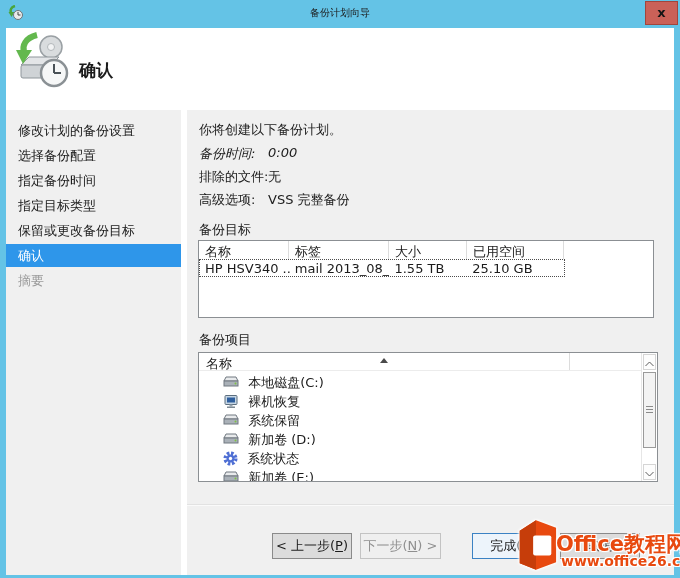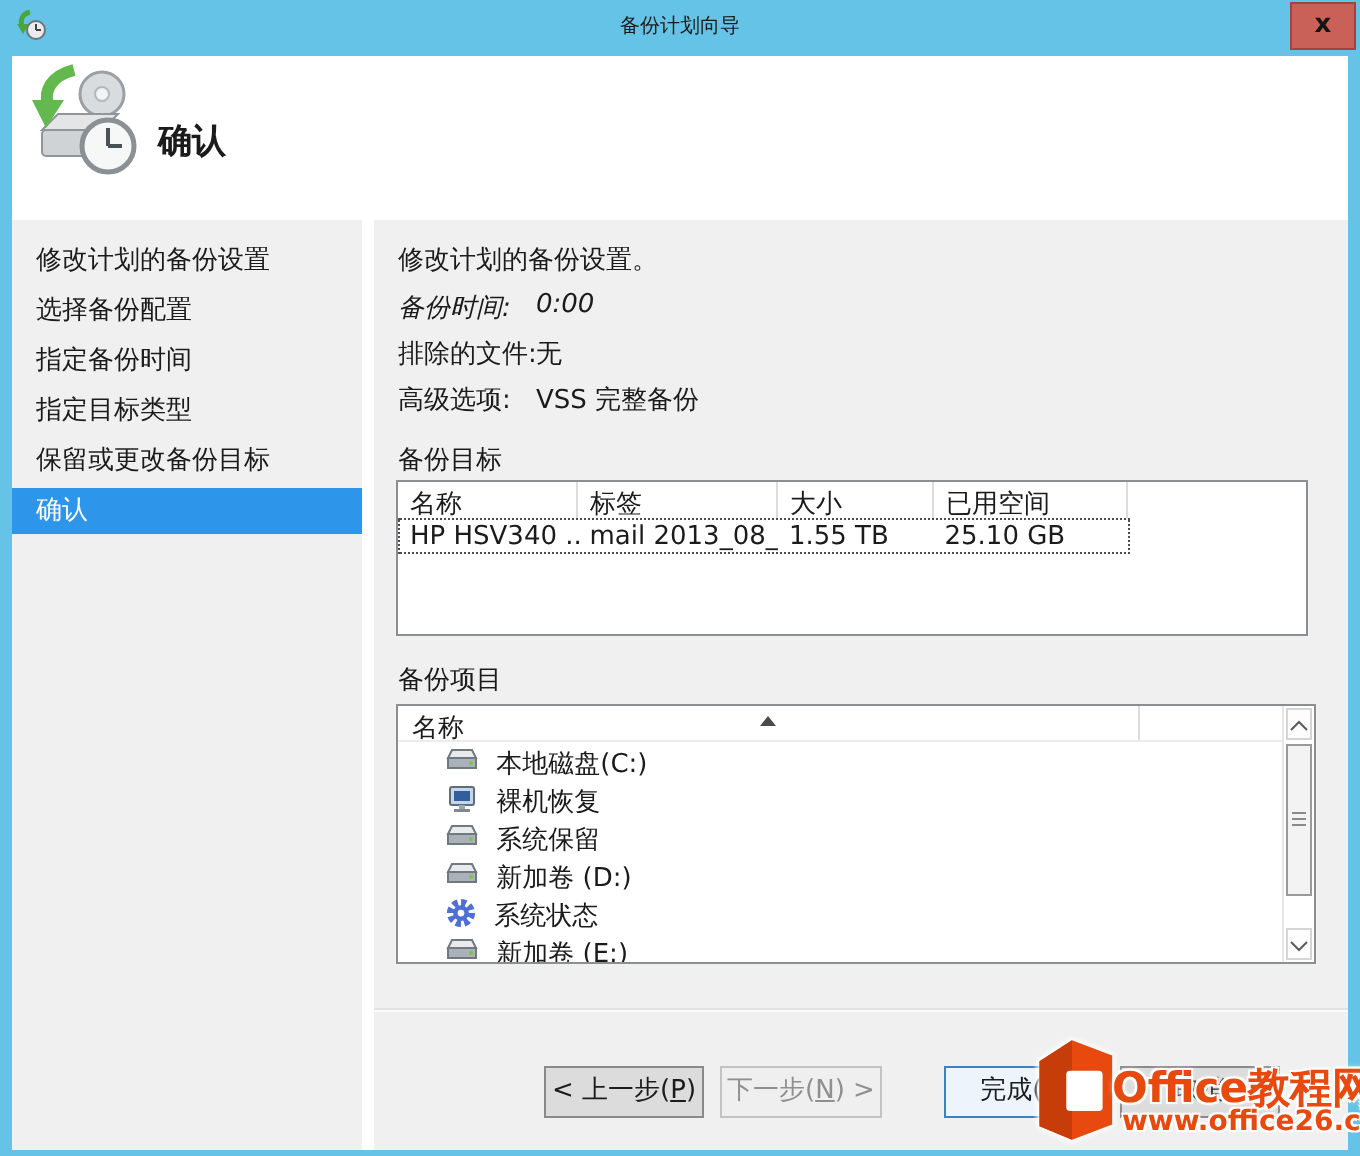--- a/index.html
+++ b/index.html
@@ -118,25 +118,26 @@
     <div class="page-title">确认</div>
   </div>
 
   <div class="sidebar">
     <div class="side-item">修改计划的备份设置</div>
     <div class="side-item">选择备份配置</div>
     <div class="side-item">指定备份时间</div>
     <div class="side-item">指定目标类型</div>
     <div class="side-item">保留或更改备份目标</div>
     <div class="side-item sel">确认</div>
+    <div class="side-item dis">摘要</div>
   </div>
   <div class="v-divider"></div>
 
   <div class="main">
-    <div class="intro">修改计划的备份设置。</div>
+    <div class="intro">你将创建以下备份计划。</div>
 
     <div class="sum-row" style="top:35px;font-style:italic;">
       <span class="sum-label">备份时间:</span>
       <span class="sum-value">0:00</span>
     </div>
     <div class="sum-row" style="top:58px;">
       <span class="sum-label">排除的文件:</span>
       <span class="sum-value">无</span>
     </div>
     <div class="sum-row" style="top:81px;">

